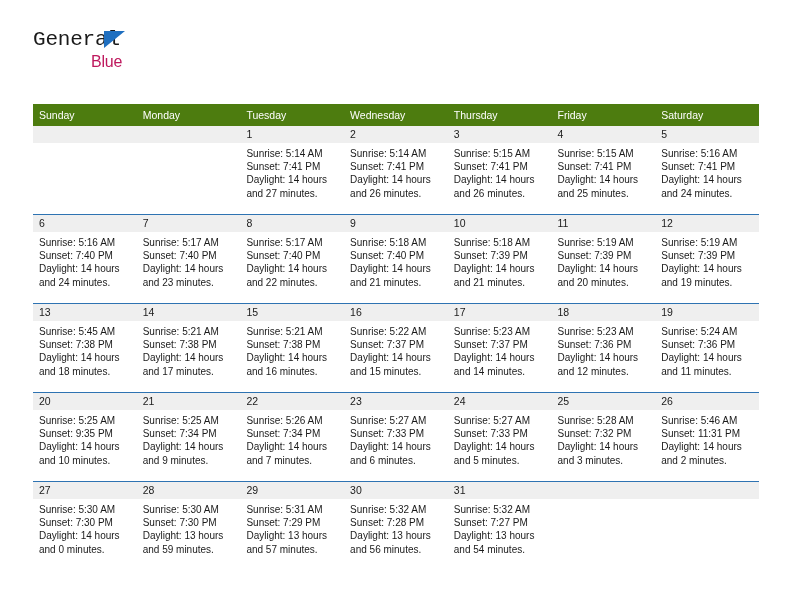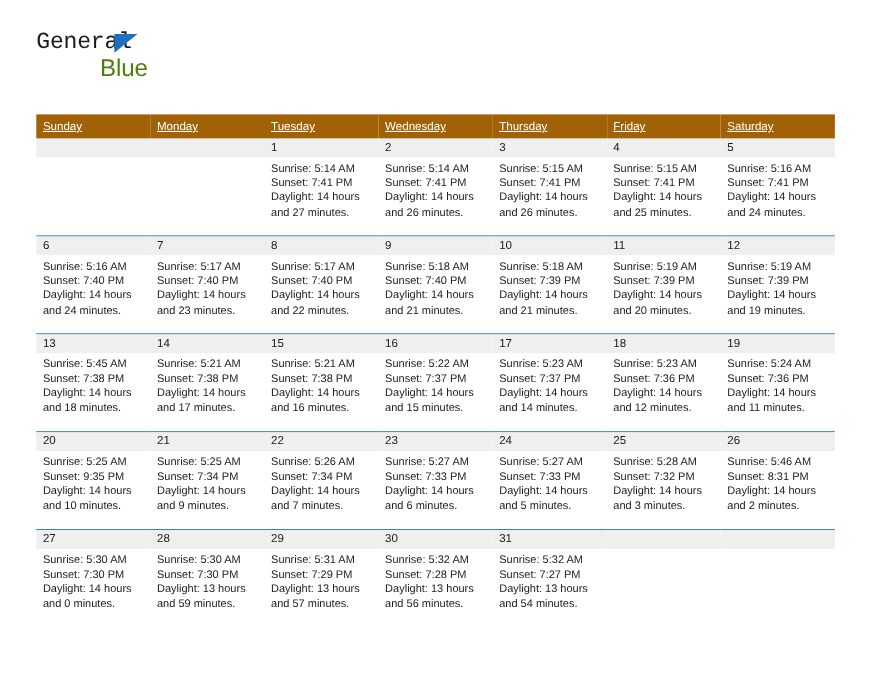--- a/index.html
+++ b/index.html
@@ -54,23 +54,23 @@
     top: 3px;
     width: 0;
     height: 0;
     border-left: 21px solid #1f6fc0;
     border-bottom: 17px solid transparent;
   }
   .logo-blue {
     position: absolute;
     left: 58px;
     top: 22px;
-    font-size: 22px;
+    font-size: 16px;
     letter-spacing: -0.2px;
-    color: #4d7c0f;
+    color: #be185d;
     line-height: 24px;
   }
 
   .title-block {
     position: absolute;
     right: 0;
     top: 0;
     text-align: right;
     width: 480px;
   }
@@ -93,29 +93,28 @@
   .calendar {
     position: absolute;
     left: 33px;
     top: 104px;
     width: 726px;
     border-collapse: collapse;
     table-layout: fixed;
   }
 
   .calendar th {
-    background: #a16207;
+    background: #4d7c0f;
     color: #ffffff;
     font-size: 10.5px;
     font-weight: normal;
     text-align: left;
     padding: 5px 0 5px 6px;
     height: 11px;
     line-height: 12px;
-    text-decoration: underline;
   }
 
   .week-row > td {
     vertical-align: top;
     padding: 0;
     border-top: 1.6px solid #2e73b2;
   }
   .week-row.first > td {
     border-top: none;
   }
@@ -469,21 +468,21 @@
                 <div>Daylight: 14 hours</div>
                 <div>and 3 minutes.</div>
               </div>
             </div>
           </td>
           <td>
             <div class="daycell">
               <div class="daynum-band">26</div>
               <div class="day-body">
                 <div>Sunrise: 5:46 AM</div>
-                <div>Sunset: 8:31 PM</div>
+                <div>Sunset: 11:31 PM</div>
                 <div>Daylight: 14 hours</div>
                 <div>and 2 minutes.</div>
               </div>
             </div>
           </td>
         </tr>
         <tr class="week-row">
           <td>
             <div class="daycell">
               <div class="daynum-band">27</div>

